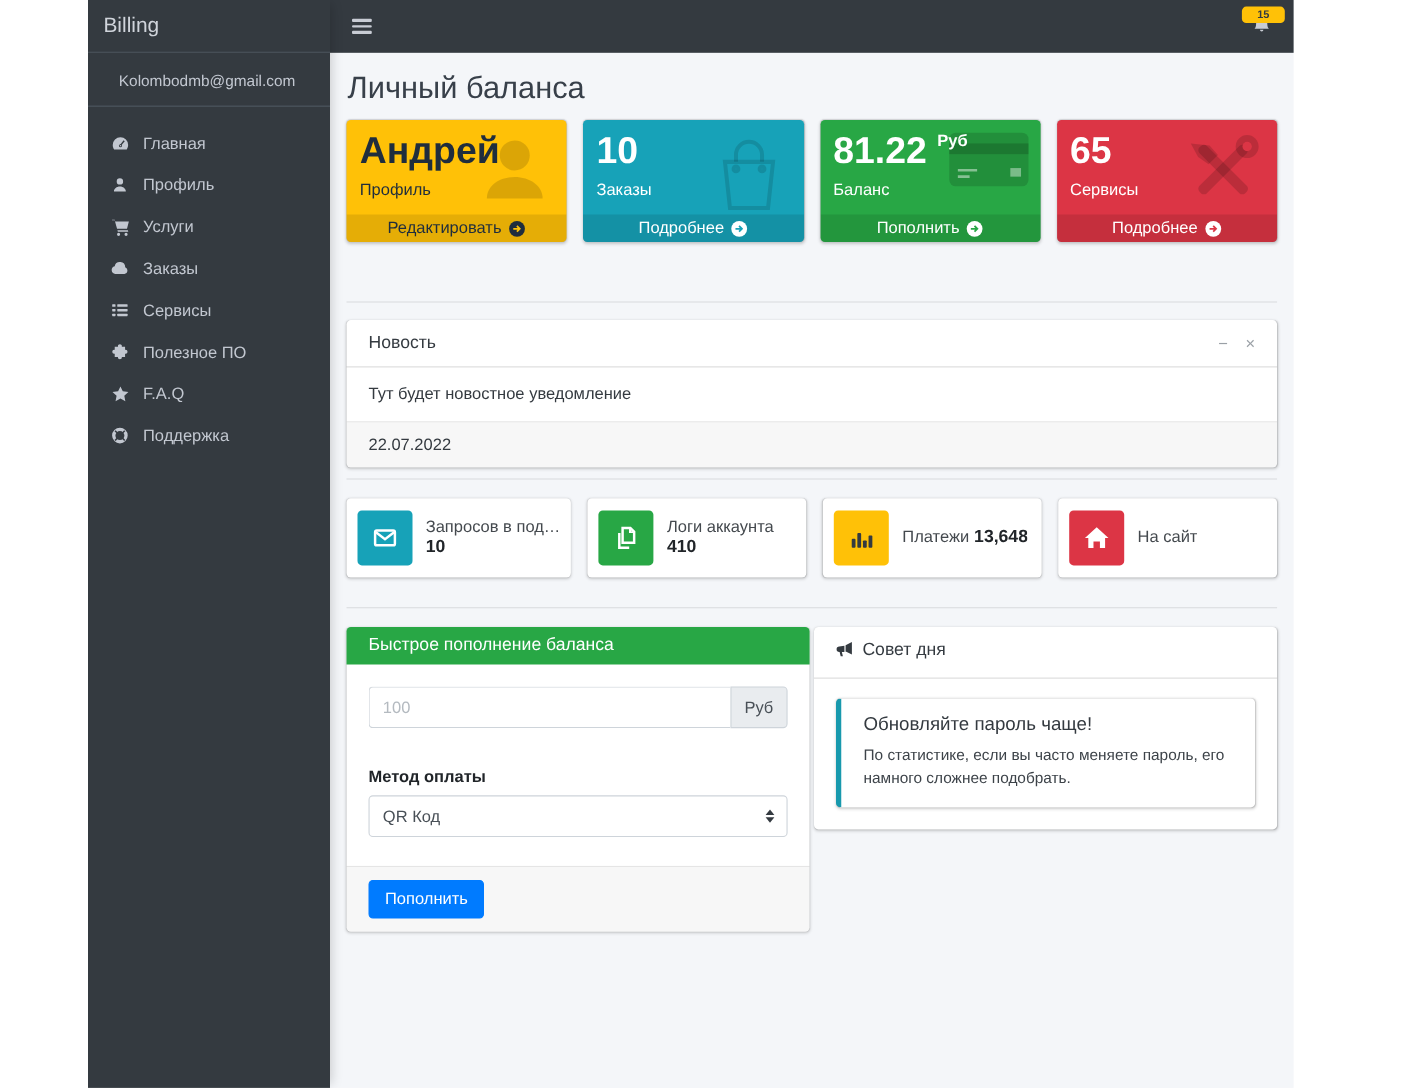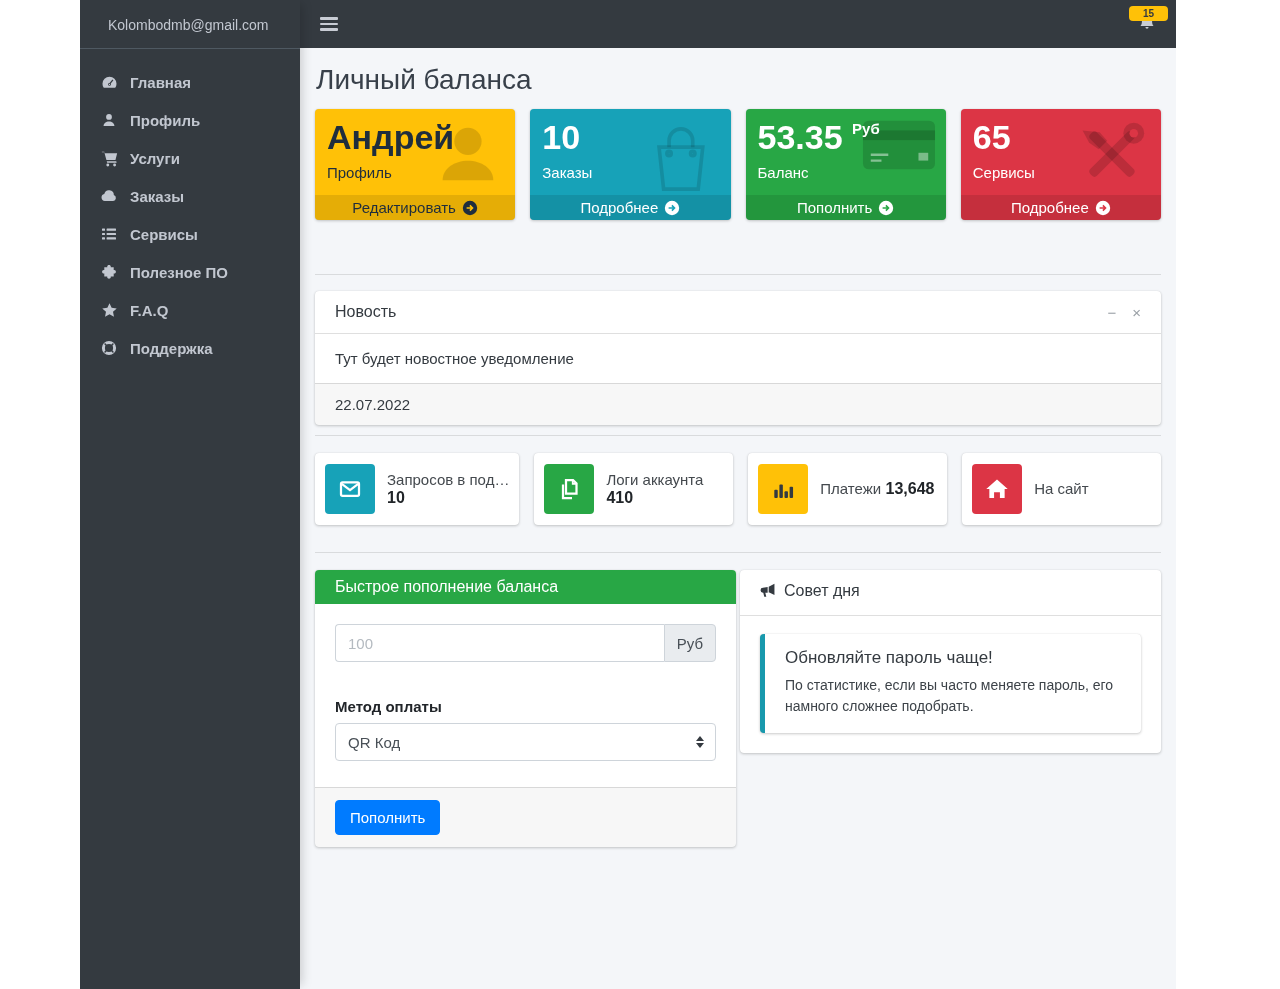--- a/index.html
+++ b/index.html
@@ -7,21 +7,21 @@
     font-family:"Liberation Sans", sans-serif; }
   .app { margin-left:80px; width:1096px; height:989px; display:flex; }
 
   
   .sidebar { width:220px; background:#343a40; flex:0 0 220px; position:relative; z-index:3;
     box-shadow: 6px 0 10px -4px rgba(0,0,0,0.18); }
   .brand { height:48px; display:flex; align-items:center; padding:0 14px;
     border-bottom:1px solid #4b545c; color:#d0d4db; font-size:19px; }
   .user-panel { padding:17px 10px 15px 28px; border-bottom:1px solid #4f5962;
     color:#c2c7d0; font-size:14px; }
-  .nav { list-style:none; padding:14px 8px;font-weight:bold; }
+  .nav { list-style:none; padding:14px 8px; }
   .nav li { display:flex; align-items:center; height:38px; padding:0 10px;
     color:#c2c7d0; font-size:15px; border-radius:4px; cursor:pointer; }
   .nav li .ic { width:22px; margin-right:10px; display:flex; align-items:center; justify-content:center; }
   .nav li svg { display:block; }
 
   
   .main { flex:1; display:flex; flex-direction:column; background:#f4f6f9; }
   .navbar { height:48px; background:#343a40; display:flex; align-items:center;
     justify-content:space-between; padding:0 20px 0 16px; flex:0 0 48px; }
   .hamburger span { display:block; width:18px; height:2.5px; background:#c8ccd4; margin:3px 0; border-radius:1px; }
@@ -118,20 +118,23 @@
     padding:14px 20px 16px; margin:2px 0 4px; }
   .callout h4 { font-size:17px; font-weight:500; color:#343a40; margin-bottom:7px; }
   .callout p { font-size:14px; color:#3d4349; line-height:1.5; max-width:330px; }
 </style>
 </head>
 <body>
 
 <div class="app">
 
   <aside class="sidebar">
+    <div class="brand">
+      <span>Billing</span>
+    </div>
     <div class="user-panel">
       <span>Kolombodmb@gmail.com</span>
     </div>
     <ul class="nav">
       <li>
         <span class="ic">
           <svg width="17" height="17" viewBox="0 0 16 16">
               <path fill="currentColor" d="M8 2.6A6.6 6.6 0 0 0 1.4 9.2c0 1.4.4 2.7 1.2 3.8h10.8a6.6 6.6 0 0 0 1.2-3.8A6.6 6.6 0 0 0 8 2.6z"></path>
               <g stroke="#343a40" stroke-width="1.2">
                 <line x1="8" y1="9.6" x2="11.2" y2="5.6"></line>
@@ -278,21 +281,21 @@
             <span>Подробнее</span>
             <svg class="arrow-ic" viewBox="0 0 16 16">
                 <circle cx="8" cy="8" r="7.2"></circle>
                 <path d="M4.6 8h5.6M7.9 5.4 10.5 8l-2.6 2.6" fill="none" stroke-width="1.6"></path>
               </svg>
           </a>
         </div>
 
         <div class="small-box bg-success">
           <div class="inner">
-            <h3><span>53.35</span> <sup>Руб</sup></h3>
+            <h3><span>81.22</span> <sup>Руб</sup></h3>
             <p>Баланс</p>
           </div>
           <span class="ghost">
             <svg width="74" height="52" viewBox="0 0 76 52">
                 <rect x="1" y="1" width="74" height="50" rx="6" fill="rgba(0,0,0,0.14)"></rect>
                 <rect x="1" y="11" width="74" height="10" fill="rgba(0,0,0,0.16)"></rect>
                 <g stroke="rgba(255,255,255,0.45)" stroke-width="2.4">
                   <path d="M9 36h18M9 42h11"></path>
                 </g>
                 <rect x="58" y="34" width="10" height="8" fill="rgba(255,255,255,0.4)"></rect>

